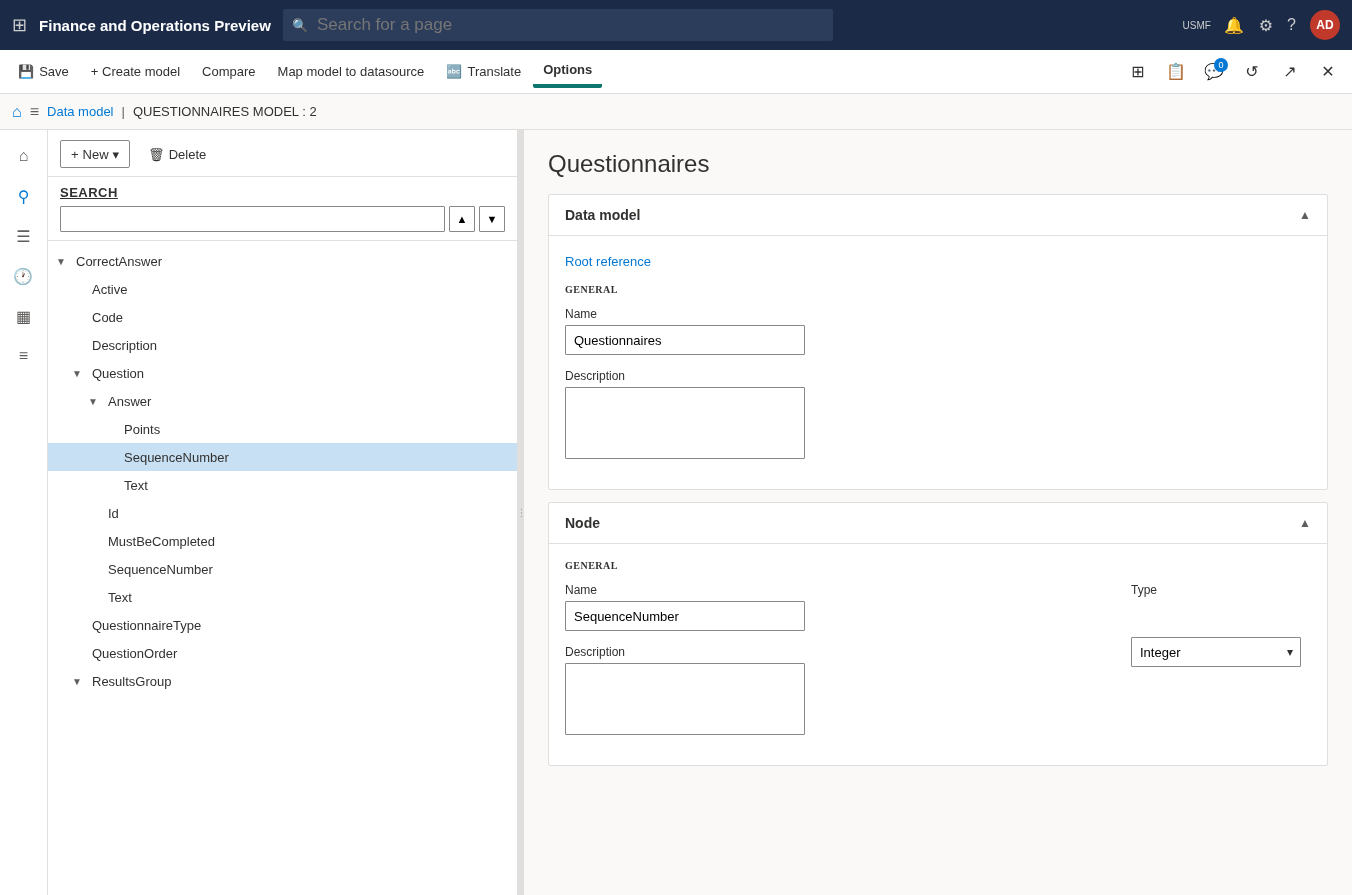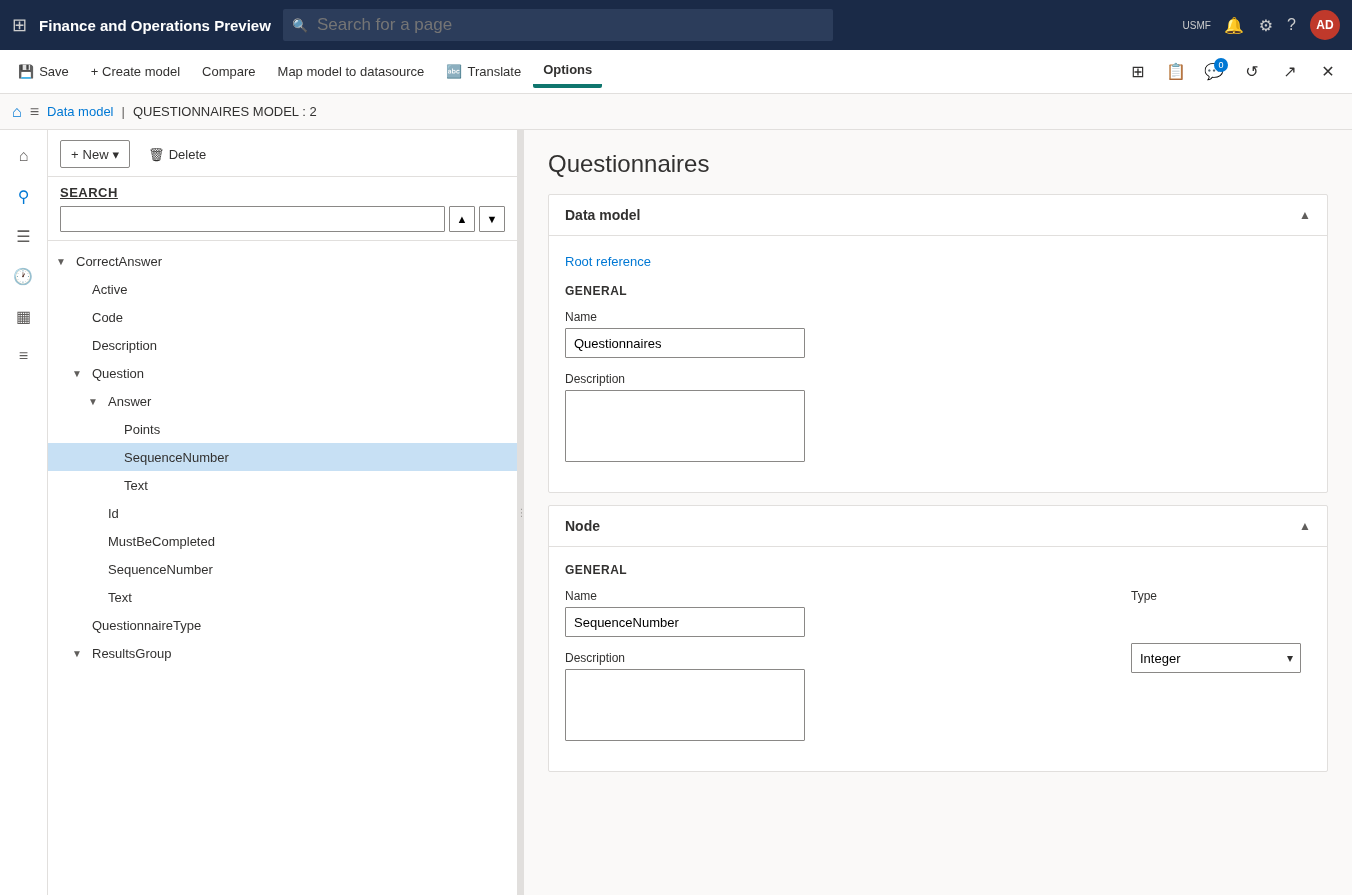--- a/index.html
+++ b/index.html
@@ -145,22 +145,22 @@
       display: flex; align-items: center; justify-content: space-between;
       padding: 12px 16px; border-bottom: 1px solid #e1dfdd; cursor: pointer;
     }
     .section-header-title { font-size: 14px; font-weight: 600; color: #323130; }
     .section-collapse { font-size: 12px; color: #605e5c; }
     .section-body { padding: 16px; }
 
     .root-ref-link { color: #0078d4; font-size: 13px; cursor: pointer; text-decoration: none; }
 
     .general-label {
-      font-size: 12px; font-weight: 700; color: #323130; letter-spacing: 0.5px;
-      text-transform: uppercase; margin-bottom: 12px;
+      font-size: 10px; font-weight: 700; color: #323130; letter-spacing: 0.5px;
+      text-transform: uppercase; margin-bottom: 12px; font-family: Liberation Serif, serif;
     }
     .form-group { margin-bottom: 14px; }
     .form-label { font-size: 12px; color: #323130; margin-bottom: 4px; }
     .form-input {
       width: 240px; height: 30px; border: 1px solid #8a8886; padding: 0 8px;
       font-size: 13px; outline: none; border-radius: 1px; display: block;
     }
     .form-textarea {
       width: 240px; height: 72px; border: 1px solid #8a8886; padding: 6px 8px;
       font-size: 13px; outline: none; border-radius: 1px; resize: none; display: block;
@@ -343,20 +343,25 @@
         </div>
         <div class="tree-row">
           <span class="tree-indent" style="width: 32px; display: inline-block;"></span>
           <span class="tree-toggle"></span>
           <span class="tree-label">Text</span>
         </div>
         <div class="tree-row">
           <span class="tree-indent" style="width: 16px; display: inline-block;"></span>
           <span class="tree-toggle"></span>
           <span class="tree-label">QuestionnaireType</span>
+        </div>
+        <div class="tree-row">
+          <span class="tree-indent" style="width: 16px; display: inline-block;"></span>
+          <span class="tree-toggle"></span>
+          <span class="tree-label">QuestionOrder</span>
         </div>
         <div class="tree-row">
           <span class="tree-indent" style="width: 16px; display: inline-block;"></span>
           <span class="tree-toggle">▼</span>
           <span class="tree-label">ResultsGroup</span>
         </div>
       </div>
   </div>
 
   <div class="drag-handle">

